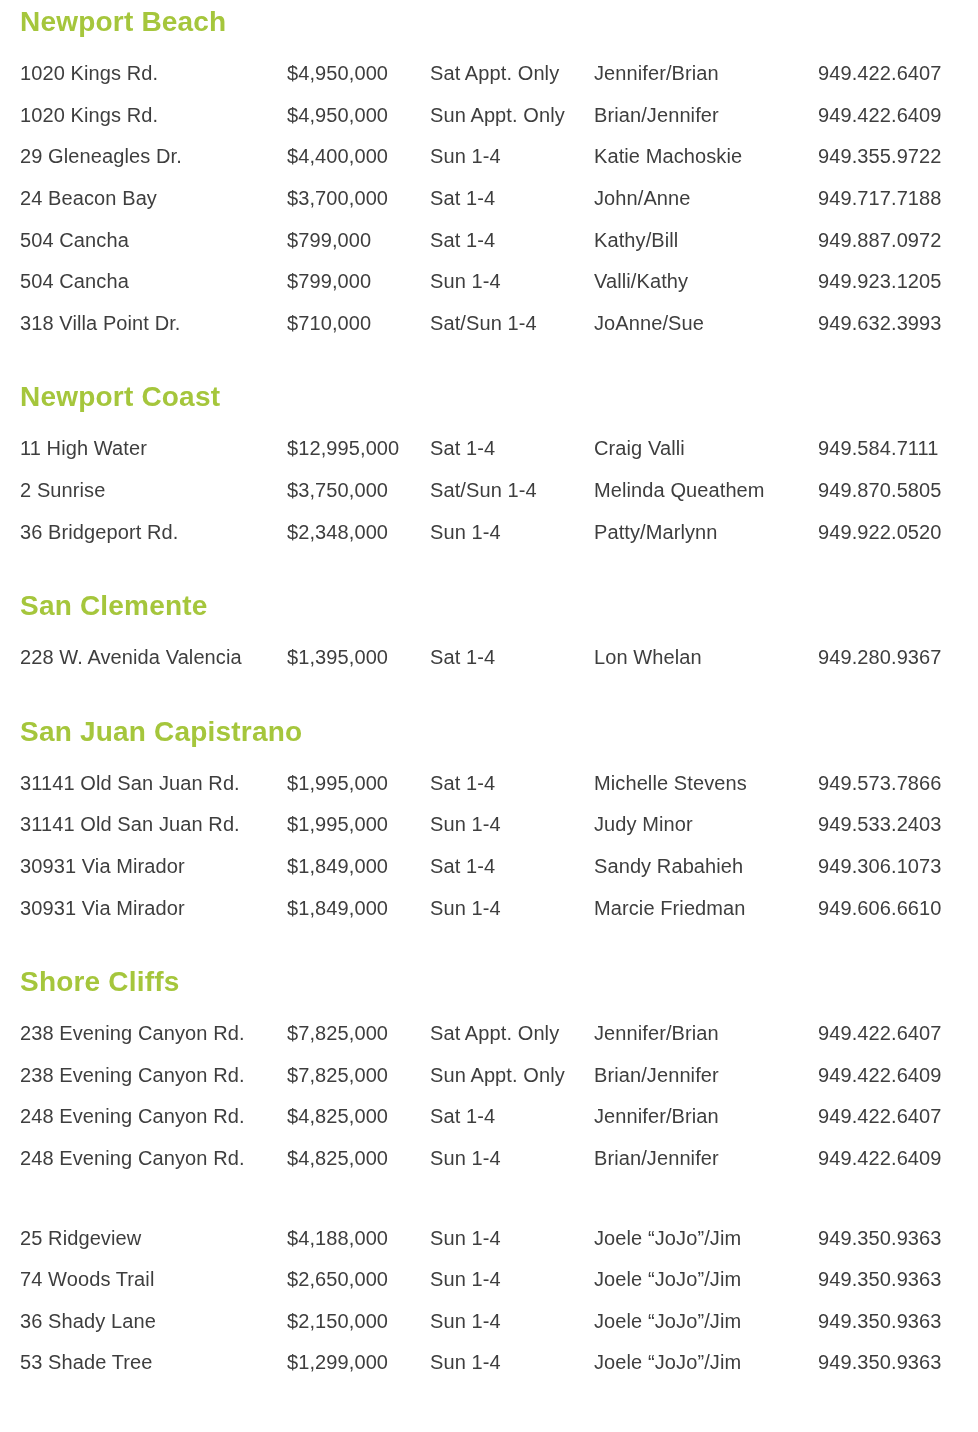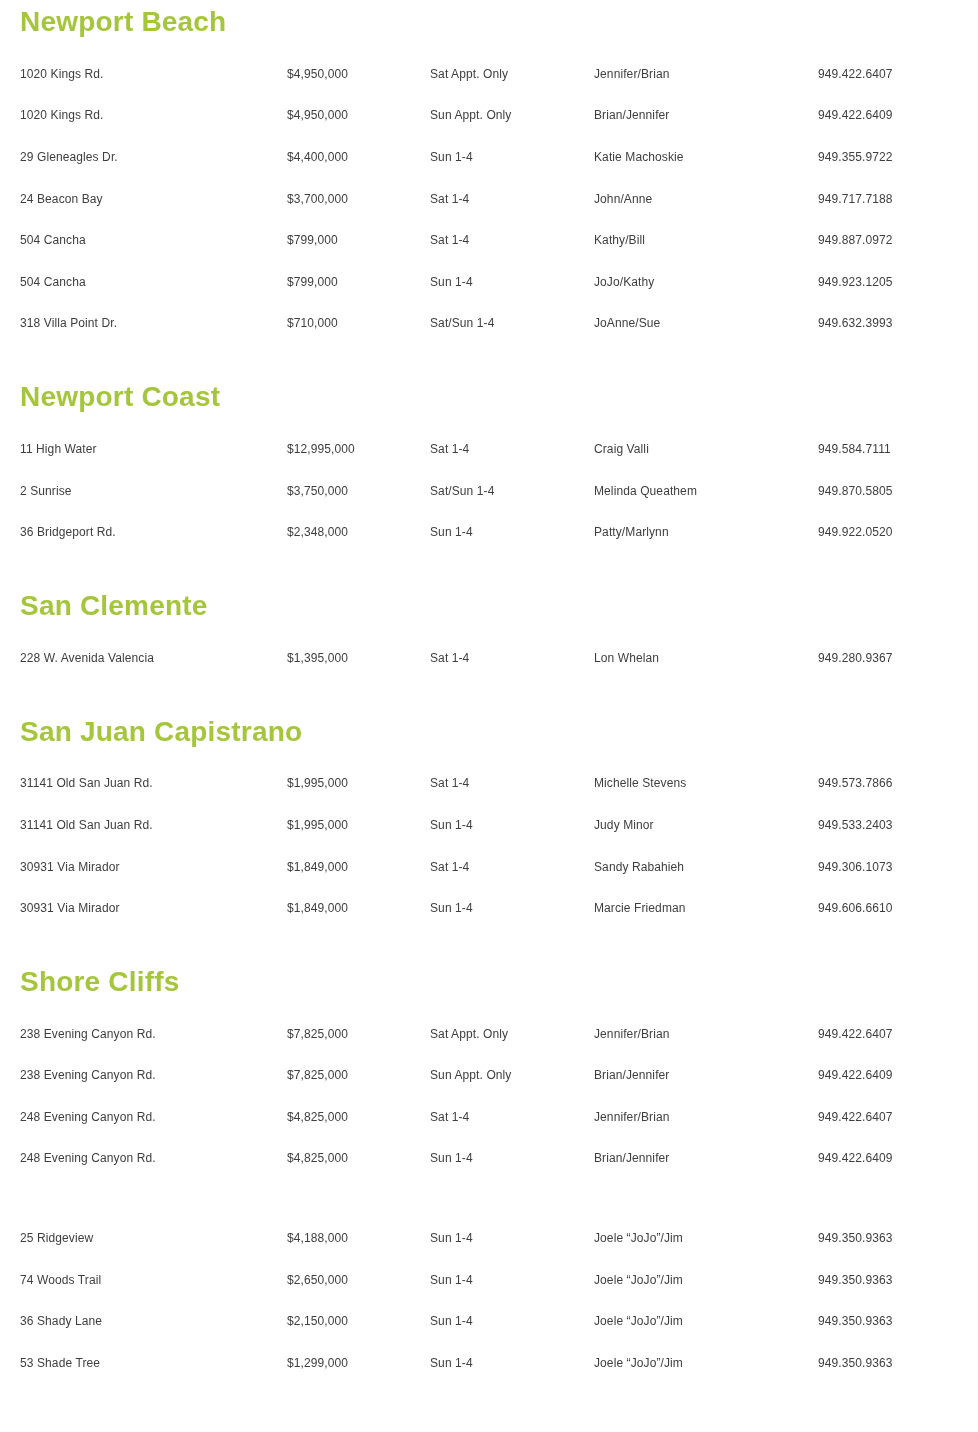--- a/index.html
+++ b/index.html
@@ -37,21 +37,21 @@
     font-weight: bold;
     letter-spacing: 0.2px;
     color: var(--accent);
     margin: 0 0 16px 0;
   }
   .rows { }
   .row {
     display: flex;
     align-items: center;
     height: 41.6px;
-    font-size: 12px;
+    font-size: 20px;
     letter-spacing: 0.1px;
     color: var(--text);
   }
   .col {
     flex: 0 0 auto;
     white-space: nowrap;
   }
   .col-address { width: 267px; }
   .col-price   { width: 143px; }
   .col-time    { width: 164px; }
@@ -103,21 +103,21 @@
       <span class="col col-price">$799,000</span>
       <span class="col col-time">Sat 1-4</span>
       <span class="col col-agent">Kathy/Bill</span>
       <span class="col col-phone">949.887.0972</span>
     </div>
 
     <div class="row">
       <span class="col col-address">504 Cancha</span>
       <span class="col col-price">$799,000</span>
       <span class="col col-time">Sun 1-4</span>
-      <span class="col col-agent">JoJo/Kathy</span>
+      <span class="col col-agent">Valli/Kathy</span>
       <span class="col col-phone">949.923.1205</span>
     </div>
 
     <div class="row">
       <span class="col col-address">318 Villa Point Dr.</span>
       <span class="col col-price">$710,000</span>
       <span class="col col-time">Sat/Sun 1-4</span>
       <span class="col col-agent">JoAnne/Sue</span>
       <span class="col col-phone">949.632.3993</span>
     </div>

